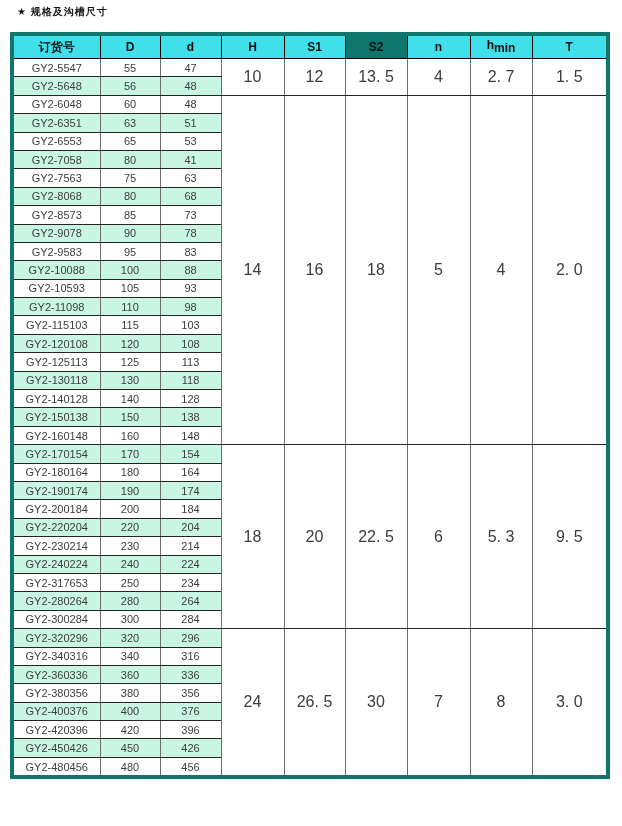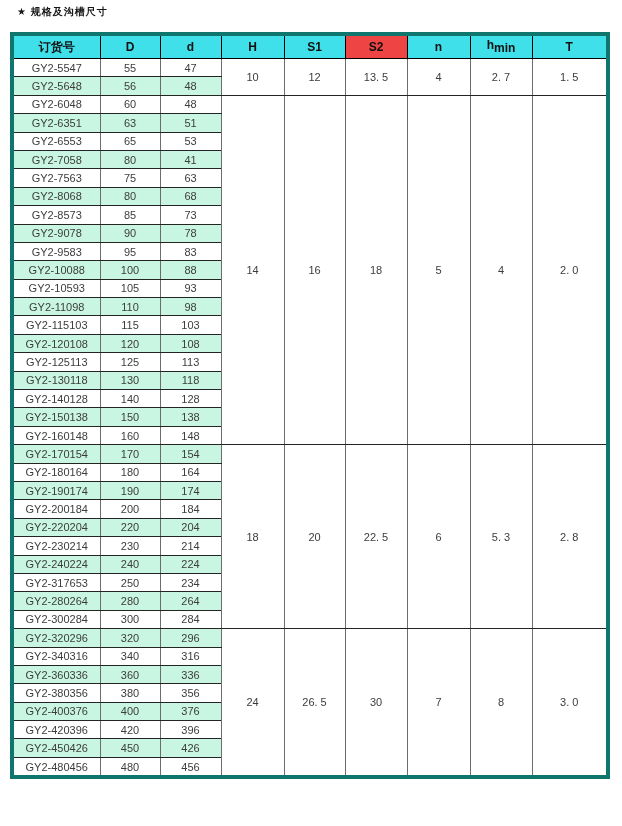--- a/index.html
+++ b/index.html
@@ -29,21 +29,21 @@
     padding:0;height:17.4px;
     font-size:11px;color:#3c3c3c;
     text-align:center;vertical-align:middle;
     border:1px solid #6d6d6d;
     border-top:1px solid #242424;
     border-bottom:1px solid #242424;
     background:#ffffff;
     white-space:nowrap;overflow:hidden;
   }
   .spec tr.alt td.shade{background:var(--mint,#c9f6e3);}
-  .spec td.merged{background:#ffffff;font-size:11px;}
+  .spec td.merged{background:#ffffff;font-size:16px;}
 </style>
 </head>
 <body>
 
 <div class="page-title">★ 规格及沟槽尺寸</div>
 
 <table class="spec">
   <colgroup>
       <col style="width: 88px;">
       <col style="width: 60px;">
@@ -55,21 +55,21 @@
       <col style="width: 62px;">
       <col style="width: 76px;">
     </colgroup>
   <thead>
     <tr>
         <th style="background: rgb(64, 224, 234);">订货号</th>
         <th style="background: rgb(64, 224, 234);">D</th>
         <th style="background: rgb(64, 224, 234);">d</th>
         <th style="background: rgb(64, 224, 234);">H</th>
         <th style="background: rgb(64, 224, 234);">S1</th>
-        <th style="background: #ef4444;">S2</th>
+        <th style="background: #0f766e;">S2</th>
         <th style="background: rgb(64, 224, 234);">n</th>
         <th style="background: rgb(64, 224, 234);">h<sub>min</sub></th>
         <th style="background: rgb(64, 224, 234);">T</th>
       </tr>
   </thead>
   <tbody>
       <tr>
         <td class="shade">GY2-5547</td>
         <td class="shade">55</td>
         <td class="shade">47</td>
@@ -188,21 +188,21 @@
       </tr>
       <tr class="alt">
         <td class="shade">GY2-170154</td>
         <td class="shade">170</td>
         <td class="shade">154</td>
         <td class="merged" rowspan="10">18</td>
         <td class="merged" rowspan="10">20</td>
         <td class="merged" rowspan="10">22. 5</td>
         <td class="merged" rowspan="10">6</td>
         <td class="merged" rowspan="10">5. 3</td>
-        <td class="merged" rowspan="10">2. 8</td>
+        <td class="merged" rowspan="10">9. 5</td>
       </tr>
       <tr>
         <td class="shade">GY2-180164</td>
         <td class="shade">180</td>
         <td class="shade">164</td>
       </tr>
       <tr class="alt">
         <td class="shade">GY2-190174</td>
         <td class="shade">190</td>
         <td class="shade">174</td>

